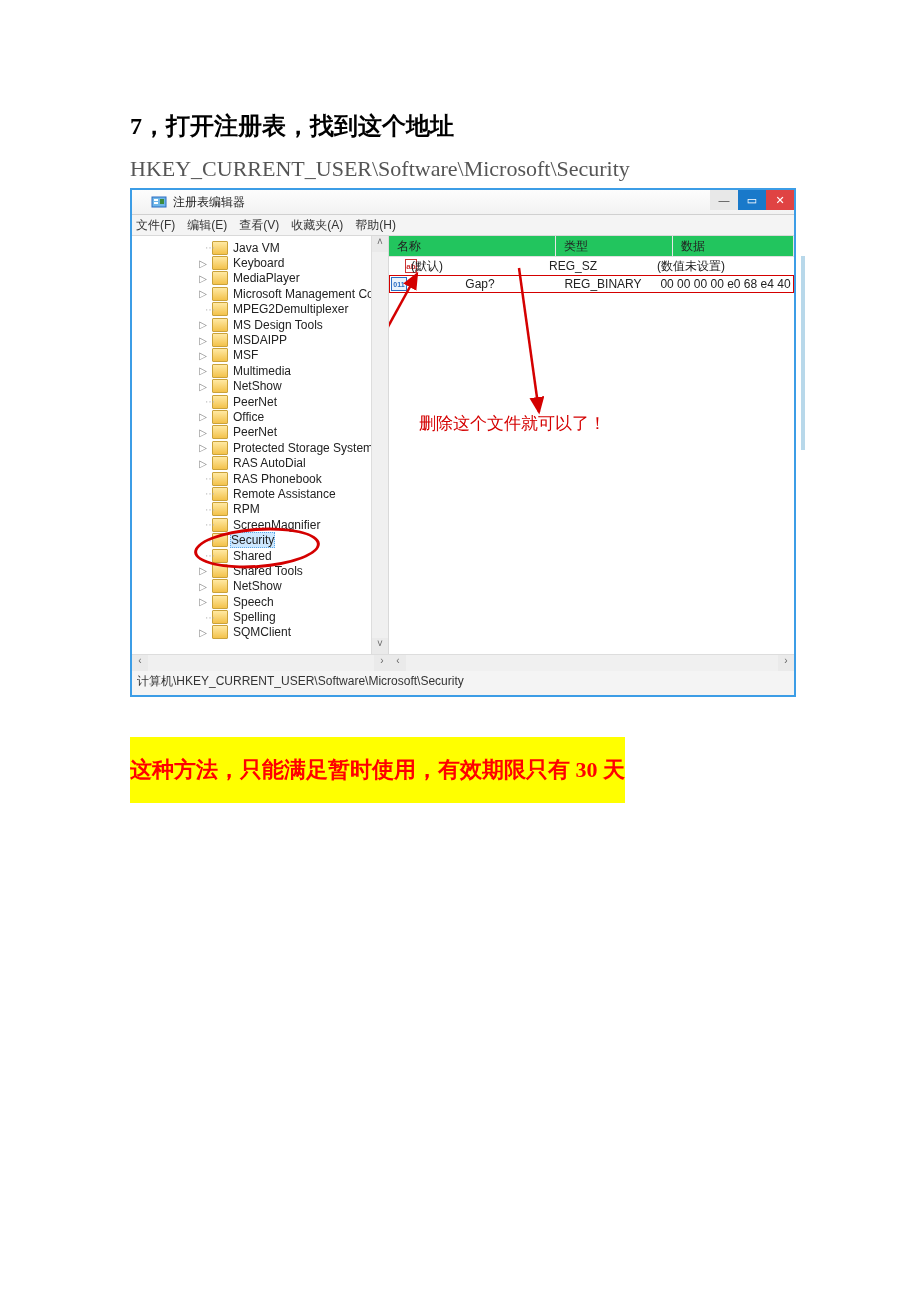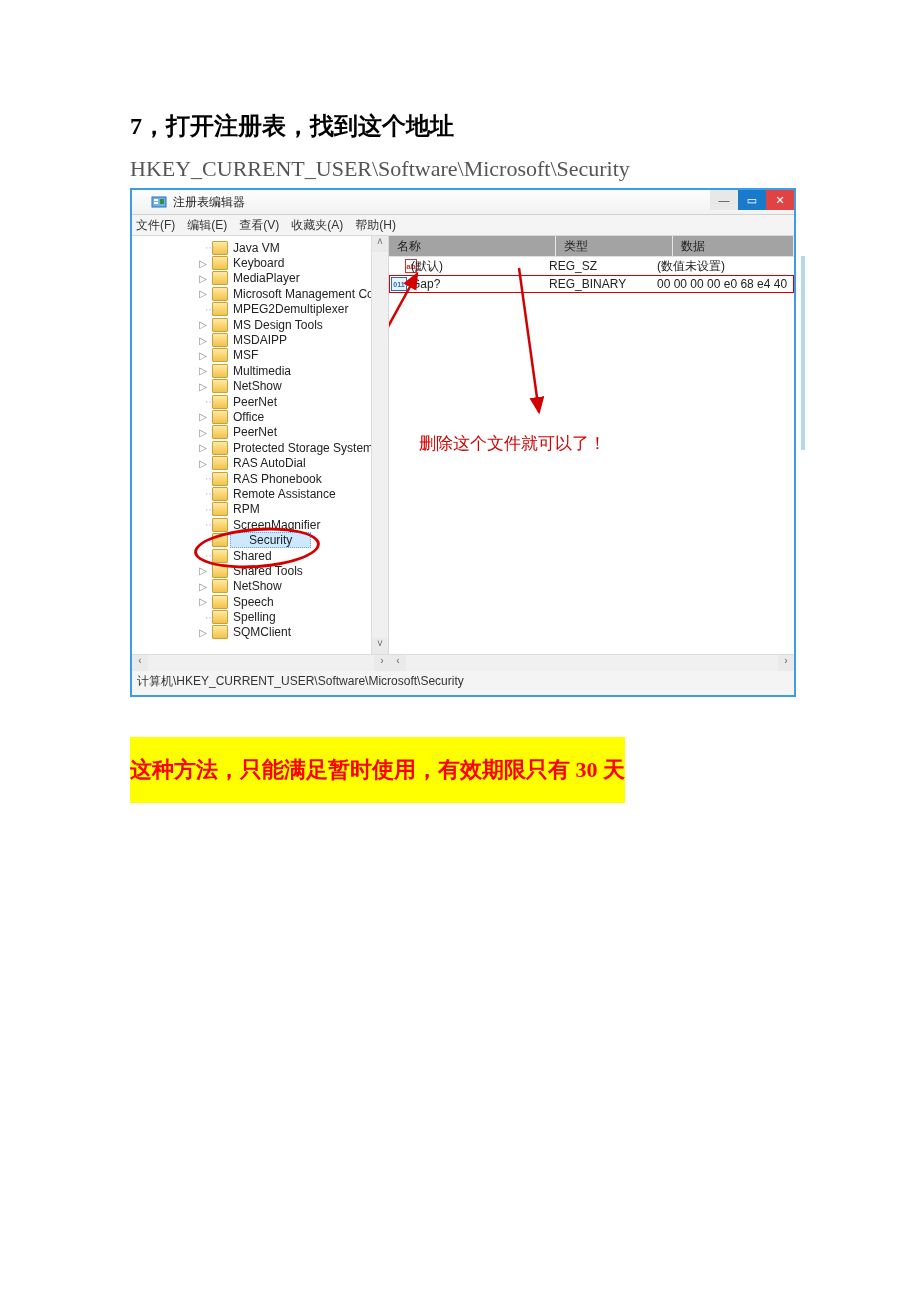--- a/index.html
+++ b/index.html
@@ -123,21 +123,21 @@
     width: 14px; height: 12px;
     background: linear-gradient(#ffe9a3,#f3c24b);
     border: 1px solid #caa23a;
     border-radius: 1px;
     margin-right: 5px;
     flex-shrink: 0;
   }
   .tree-item.selected .label {
     background: #cde8ff;
     border: 1px dotted #5aa7e8;
-    padding: 0 18px;
+    padding: 0 0;
     margin-left:-3px;
   }
   .circle-annot {
     position: absolute;
     border: 3px solid #d40000;
     border-radius: 50%;
     width: 120px;
     height: 34px;
     left: 62px;
     top: 292px;
@@ -157,21 +157,21 @@
   .hscroll span { width:16px; text-align:center; background:#eaeaea;}
   .listpane {
     flex: 1;
     position: relative;
     background:#fff;
     overflow:hidden;
   }
   .list-header {
     display: flex;
     height: 20px;
-    background: #a3a3a3;
+    background: #22c55e;
     border-bottom: 1px solid #e0e0e0;
     font-size: 12px;
     color: #222;
   }
   .list-header div {
     border-right: 1px solid #e6e6e6;
     padding: 2px 8px;
   }
   .col-name { width: 150px; }
   .col-type { width: 100px; }
@@ -201,25 +201,26 @@
     width:14px; height:12px;
     border:1px solid #2a6cc2;
     background:#eaf3fc;
     color:#2a6cc2;
     font-size:7px; font-weight:bold;
     display:flex; align-items:center; justify-content:center;
   }
   .row-highlight {
     outline: 1px solid #d40000;
     outline-offset:-1px;
+    text-align:center;
   }
   .annotation-text {
     position:absolute;
     left: 30px;
-    top: 196px;
+    top: 176px;
     color:#d40000;
     font-size:17px;
     font-family:"SimSun","Microsoft YaHei",serif;
   }
   .arrow-svg {
     position:absolute;
     pointer-events:none;
   }
   .statusbar {
     height: 20px;

